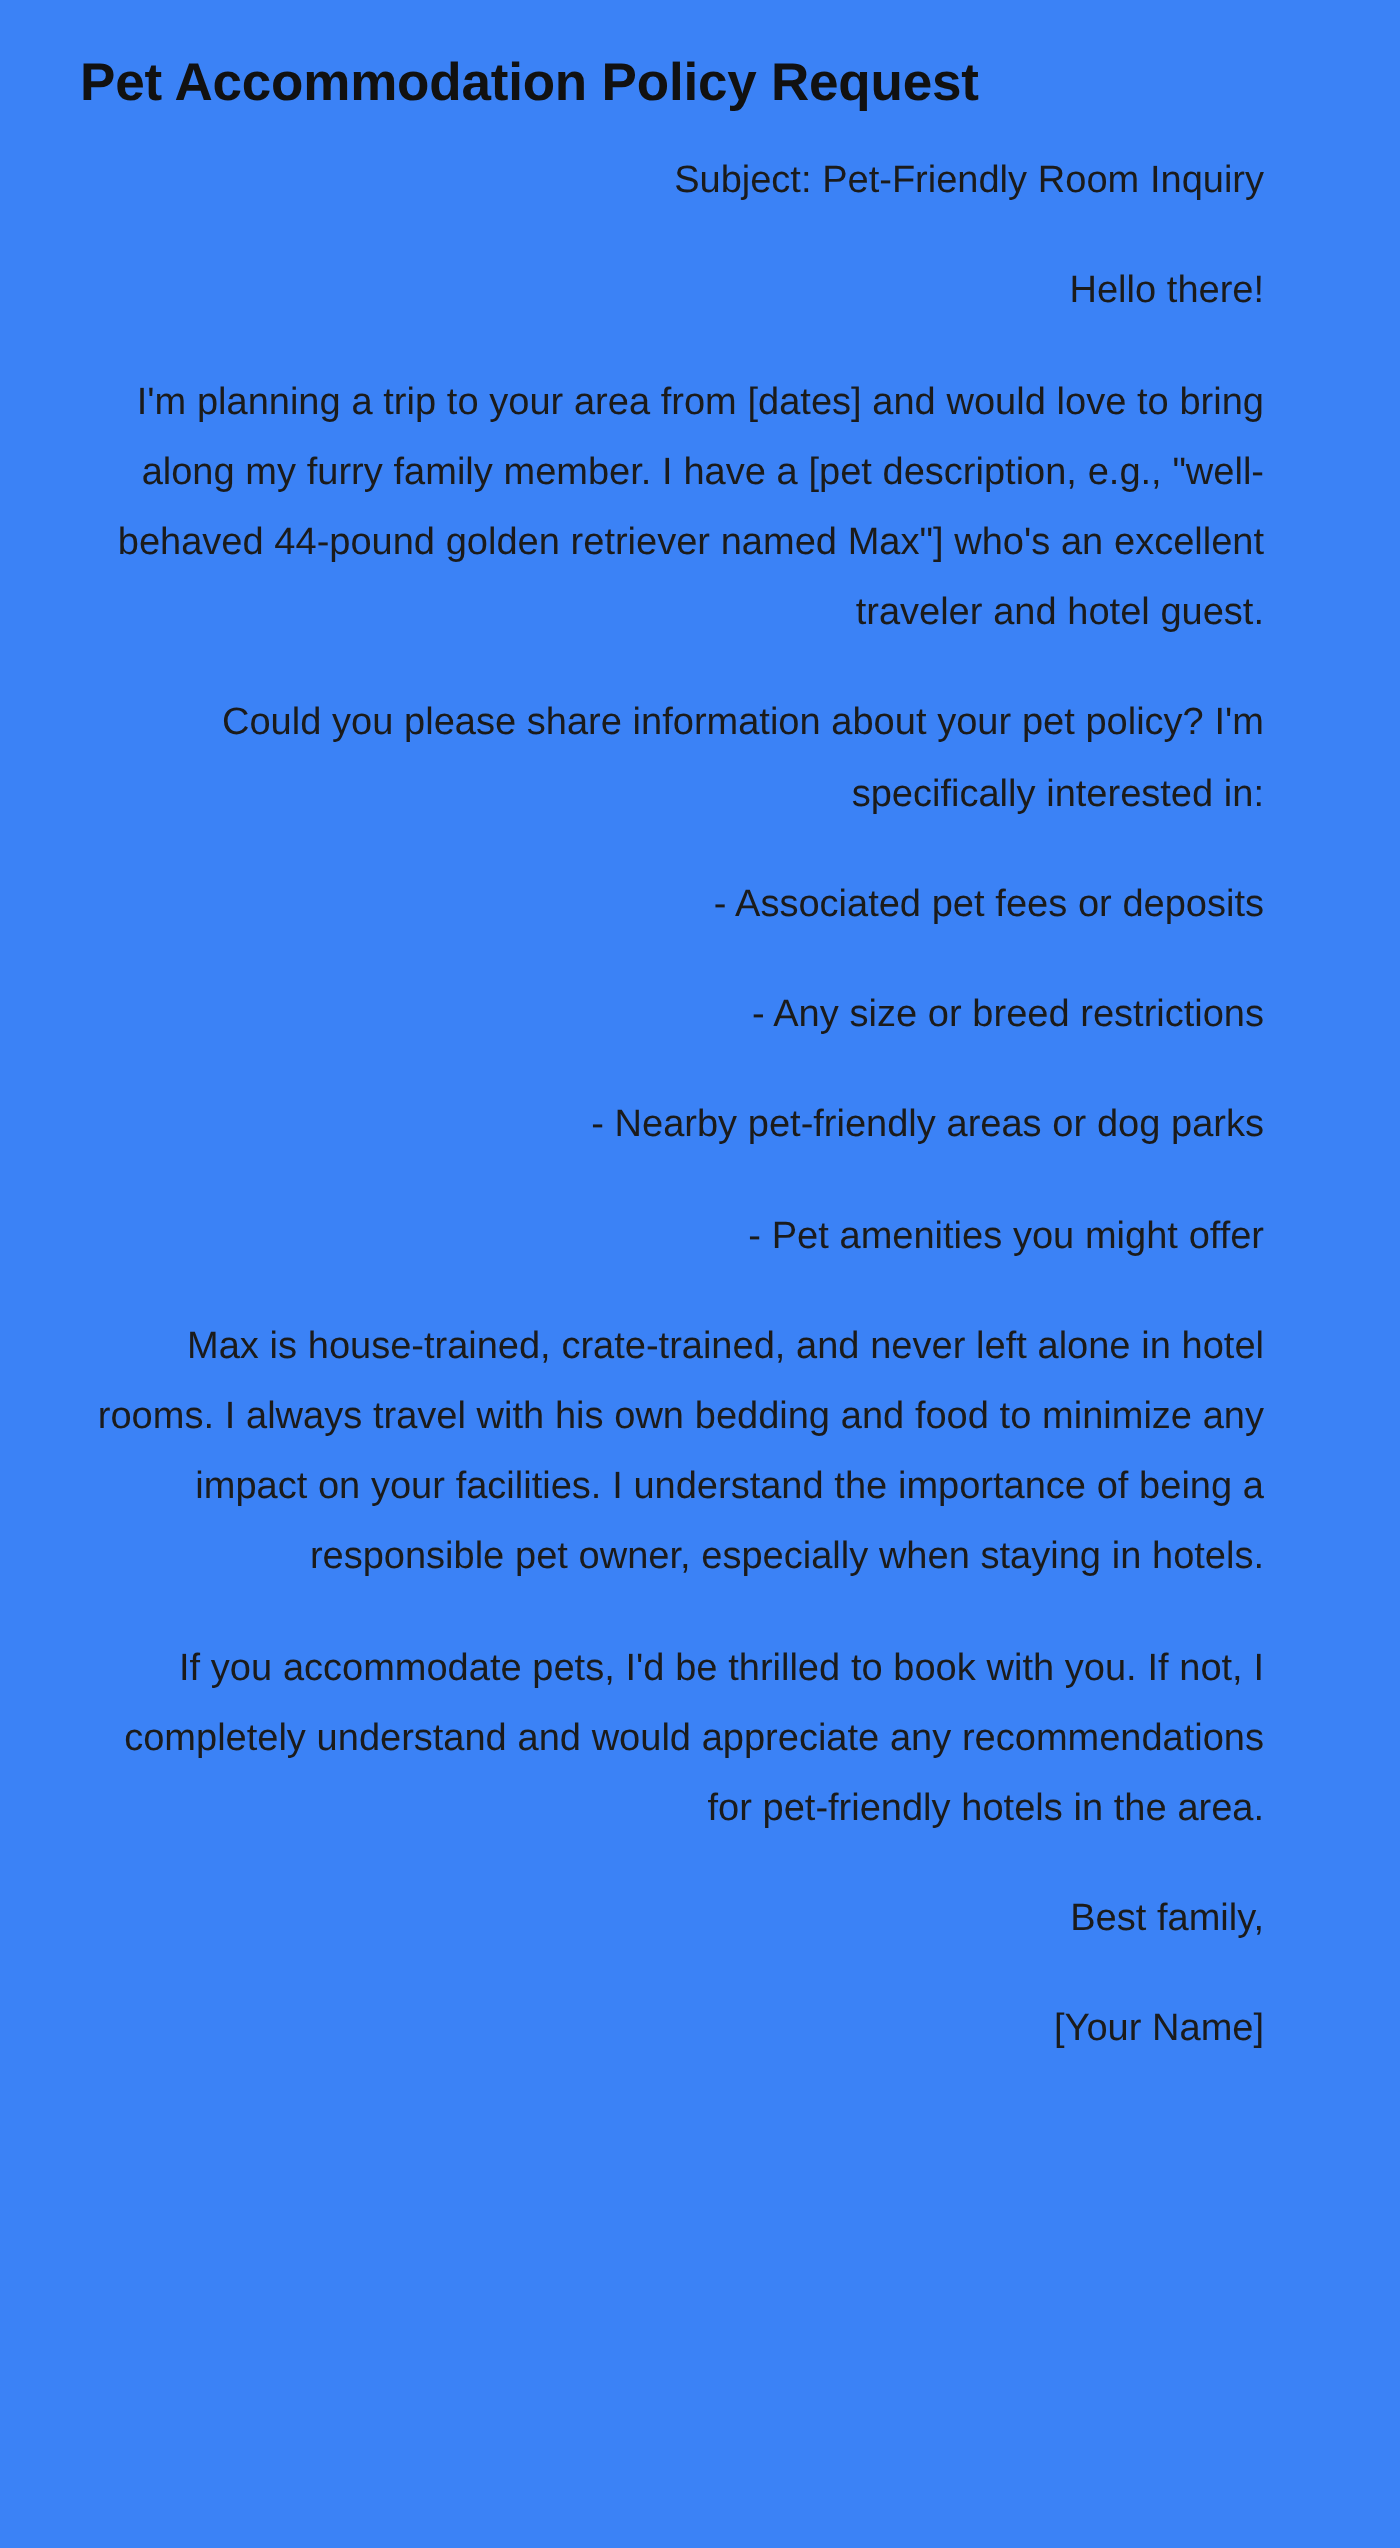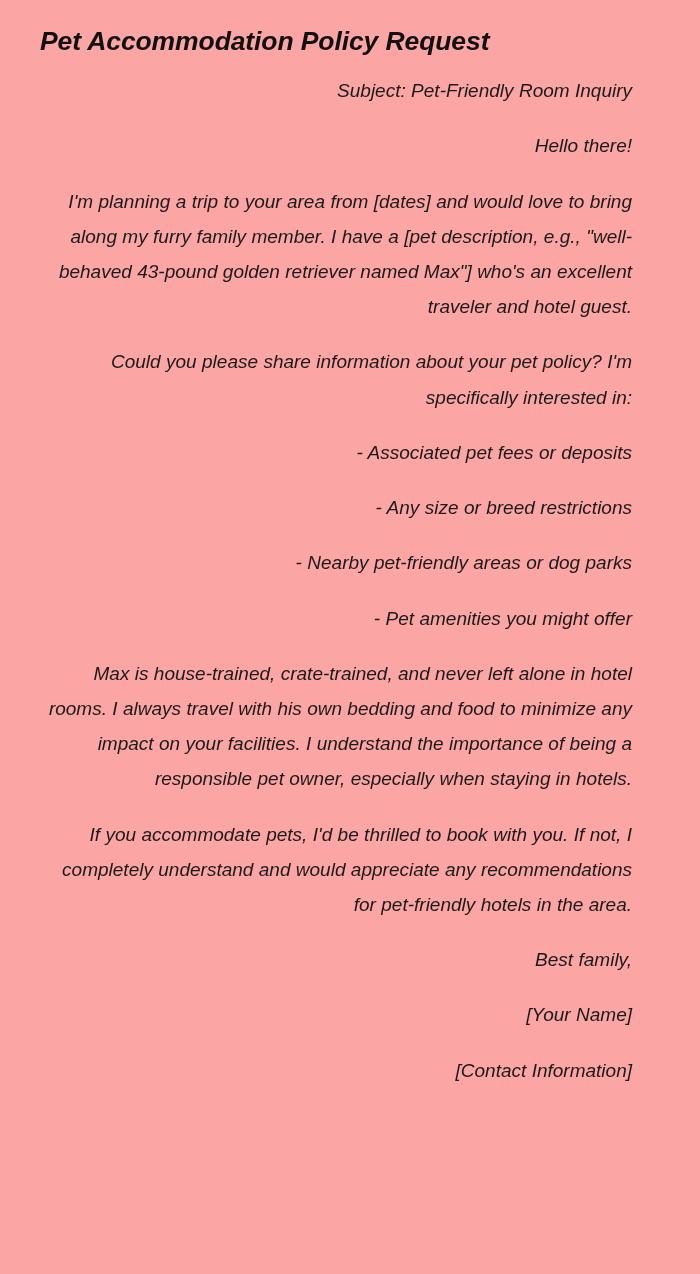--- a/index.html
+++ b/index.html
@@ -9,24 +9,23 @@
   }
   body {
     width: 700px;
     min-height: 1274px;
     font-family: "Liberation Sans", sans-serif;
     -webkit-font-smoothing: antialiased;
   }
   .page {
     width: 700px;
     min-height: 1274px;
-    background: #fca5a5;
+    background: #3b82f6;
     box-sizing: border-box;
     padding: 26px 18px 20px 40px;
-    font-style: italic;
   }
   .doc-title {
     font-size: 26.5px;
     font-weight: bold;
     line-height: 1.18;
     color: #111111;
     letter-spacing: -0.1px;
     margin: 0 0 16px 0;
     width: 600px;
   }
@@ -47,21 +46,21 @@
 <body>
 
 <div class="page">
 
   <h1 class="doc-title">Pet Accommodation Policy Request</h1>
 
   <p class="para">Subject: Pet-Friendly Room Inquiry</p>
 
   <p class="para">Hello there!</p>
 
-  <p class="para">I'm planning a trip to your area from [dates] and would love to bring along my furry family member. I have a [pet description, e.g., "well-behaved 43-pound golden retriever named Max"] who's an excellent traveler and hotel guest.</p>
+  <p class="para">I'm planning a trip to your area from [dates] and would love to bring along my furry family member. I have a [pet description, e.g., "well-behaved 44-pound golden retriever named Max"] who's an excellent traveler and hotel guest.</p>
 
   <p class="para">Could you please share information about your pet policy? I'm specifically interested in:</p>
 
 
   <p class="para">- Associated pet fees or deposits</p>
 
   <p class="para">- Any size or breed restrictions</p>
 
   <p class="para">- Nearby pet-friendly areas or dog parks</p>
 
@@ -69,15 +68,14 @@
 
   <p class="para">Max is house-trained, crate-trained, and never left alone in hotel rooms. I always travel with his own bedding and food to minimize any impact on your facilities. I understand the importance of being a responsible pet owner, especially when staying in hotels.</p>
 
   <p class="para">If you accommodate pets, I'd be thrilled to book with you. If not, I completely understand and would appreciate any recommendations for pet-friendly hotels in the area.</p>
 
 
   <p class="para">Best family,</p>
 
   <p class="para">[Your Name]</p>
 
-  <p class="para">[Contact Information]</p>
 
 </div>
 
 </body></html>

